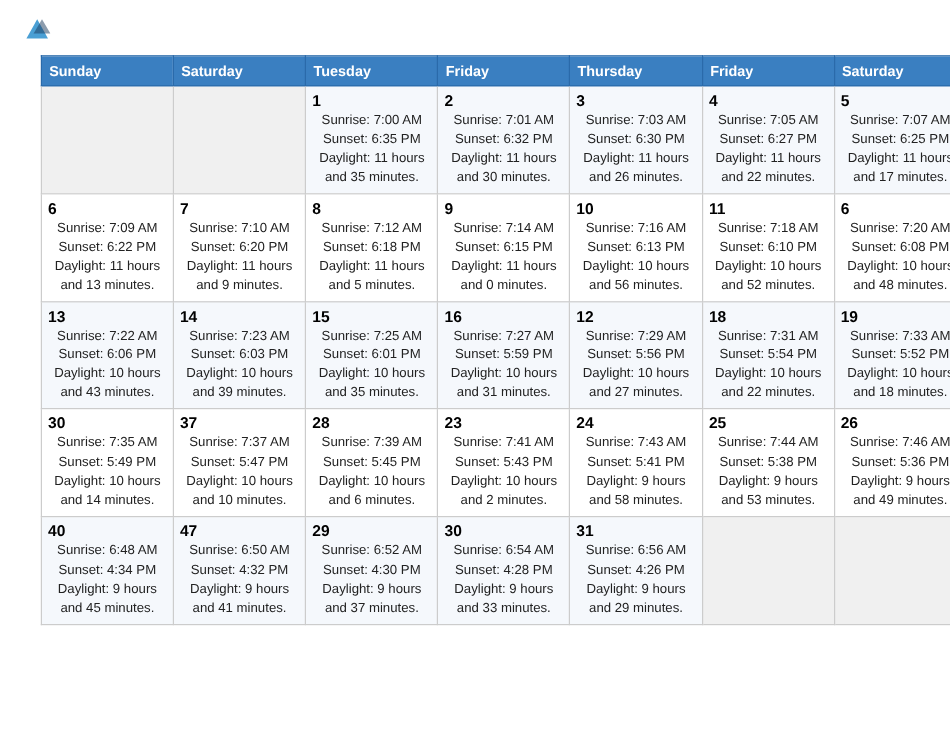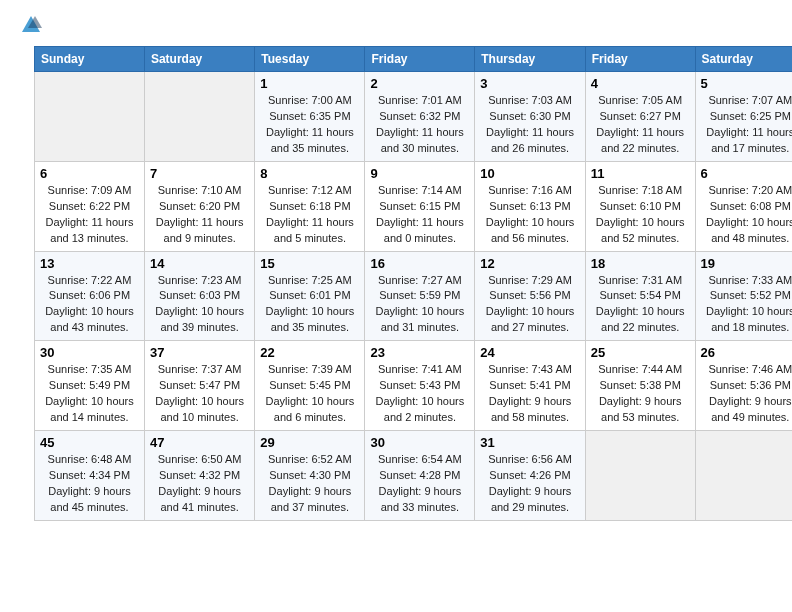--- a/index.html
+++ b/index.html
@@ -209,21 +209,21 @@
       <tr>
         <td>
           <span class="day-num">30</span>
           <div class="day-info">Sunrise: 7:35 AM<br>Sunset: 5:49 PM<br>Daylight: 10 hours and 14 minutes.</div>
         </td>
         <td>
           <span class="day-num">37</span>
           <div class="day-info">Sunrise: 7:37 AM<br>Sunset: 5:47 PM<br>Daylight: 10 hours and 10 minutes.</div>
         </td>
         <td>
-          <span class="day-num">22</span>
+          <span class="day-num">28</span>
           <div class="day-info">Sunrise: 7:39 AM<br>Sunset: 5:45 PM<br>Daylight: 10 hours and 6 minutes.</div>
         </td>
         <td>
           <span class="day-num">23</span>
           <div class="day-info">Sunrise: 7:41 AM<br>Sunset: 5:43 PM<br>Daylight: 10 hours and 2 minutes.</div>
         </td>
         <td>
           <span class="day-num">24</span>
           <div class="day-info">Sunrise: 7:43 AM<br>Sunset: 5:41 PM<br>Daylight: 9 hours and 58 minutes.</div>
         </td>
@@ -231,21 +231,21 @@
           <span class="day-num">25</span>
           <div class="day-info">Sunrise: 7:44 AM<br>Sunset: 5:38 PM<br>Daylight: 9 hours and 53 minutes.</div>
         </td>
         <td>
           <span class="day-num">26</span>
           <div class="day-info">Sunrise: 7:46 AM<br>Sunset: 5:36 PM<br>Daylight: 9 hours and 49 minutes.</div>
         </td>
       </tr>
       <tr>
         <td>
-          <span class="day-num">45</span>
+          <span class="day-num">40</span>
           <div class="day-info">Sunrise: 6:48 AM<br>Sunset: 4:34 PM<br>Daylight: 9 hours and 45 minutes.</div>
         </td>
         <td>
           <span class="day-num">47</span>
           <div class="day-info">Sunrise: 6:50 AM<br>Sunset: 4:32 PM<br>Daylight: 9 hours and 41 minutes.</div>
         </td>
         <td>
           <span class="day-num">29</span>
           <div class="day-info">Sunrise: 6:52 AM<br>Sunset: 4:30 PM<br>Daylight: 9 hours and 37 minutes.</div>
         </td>

